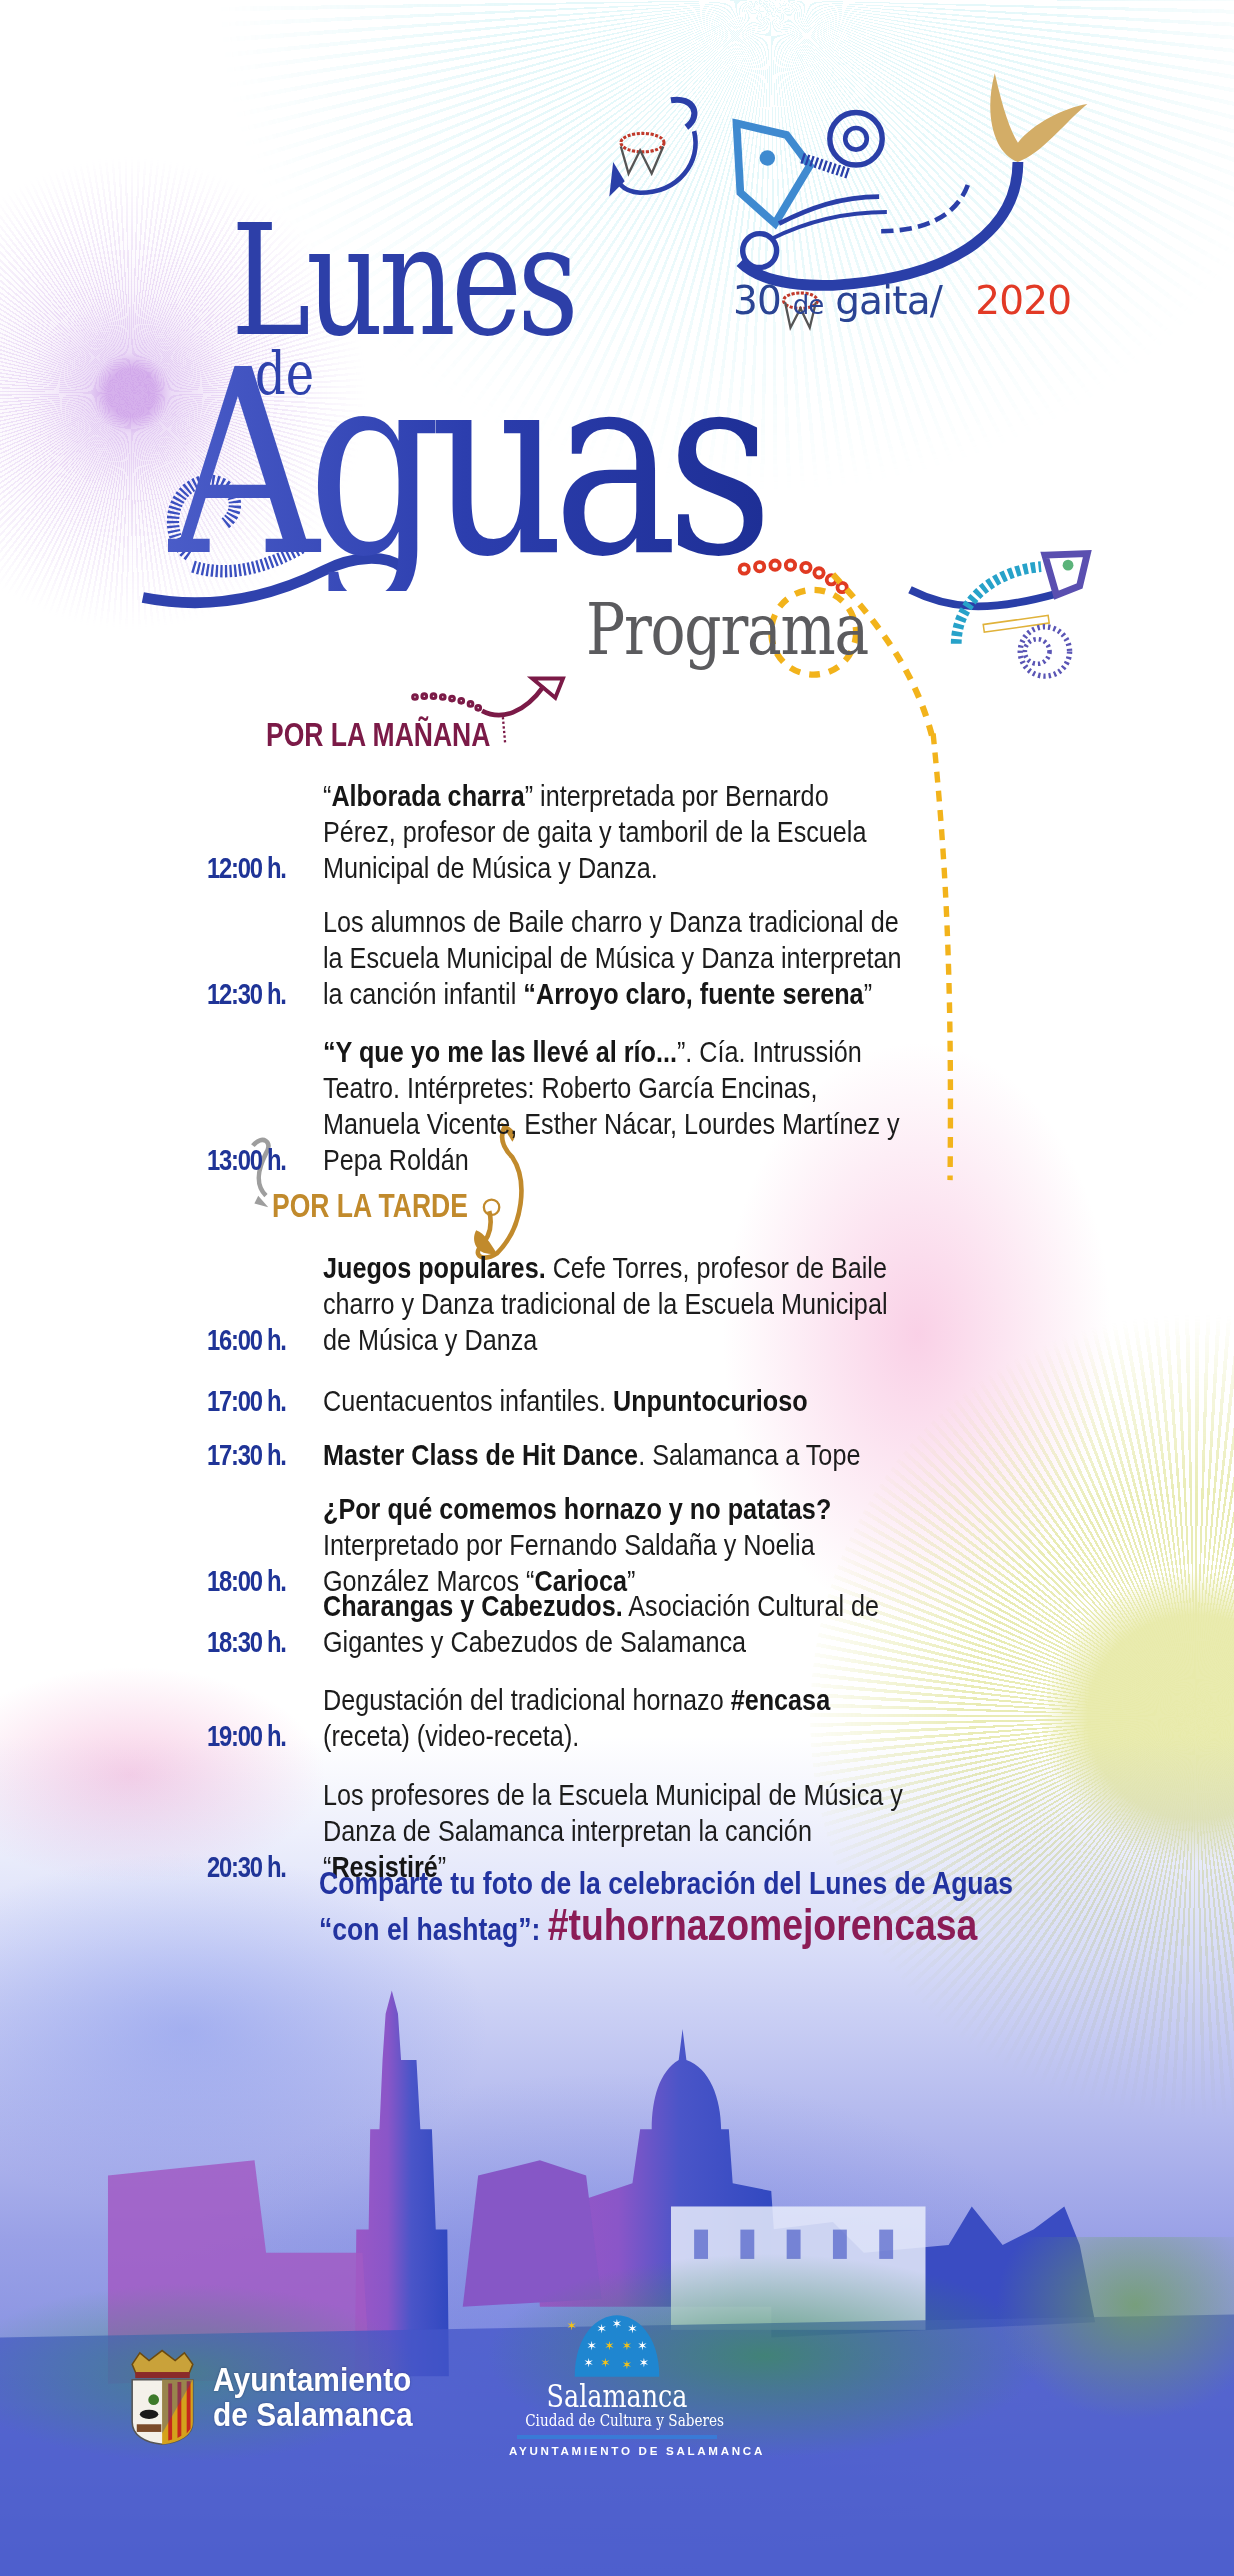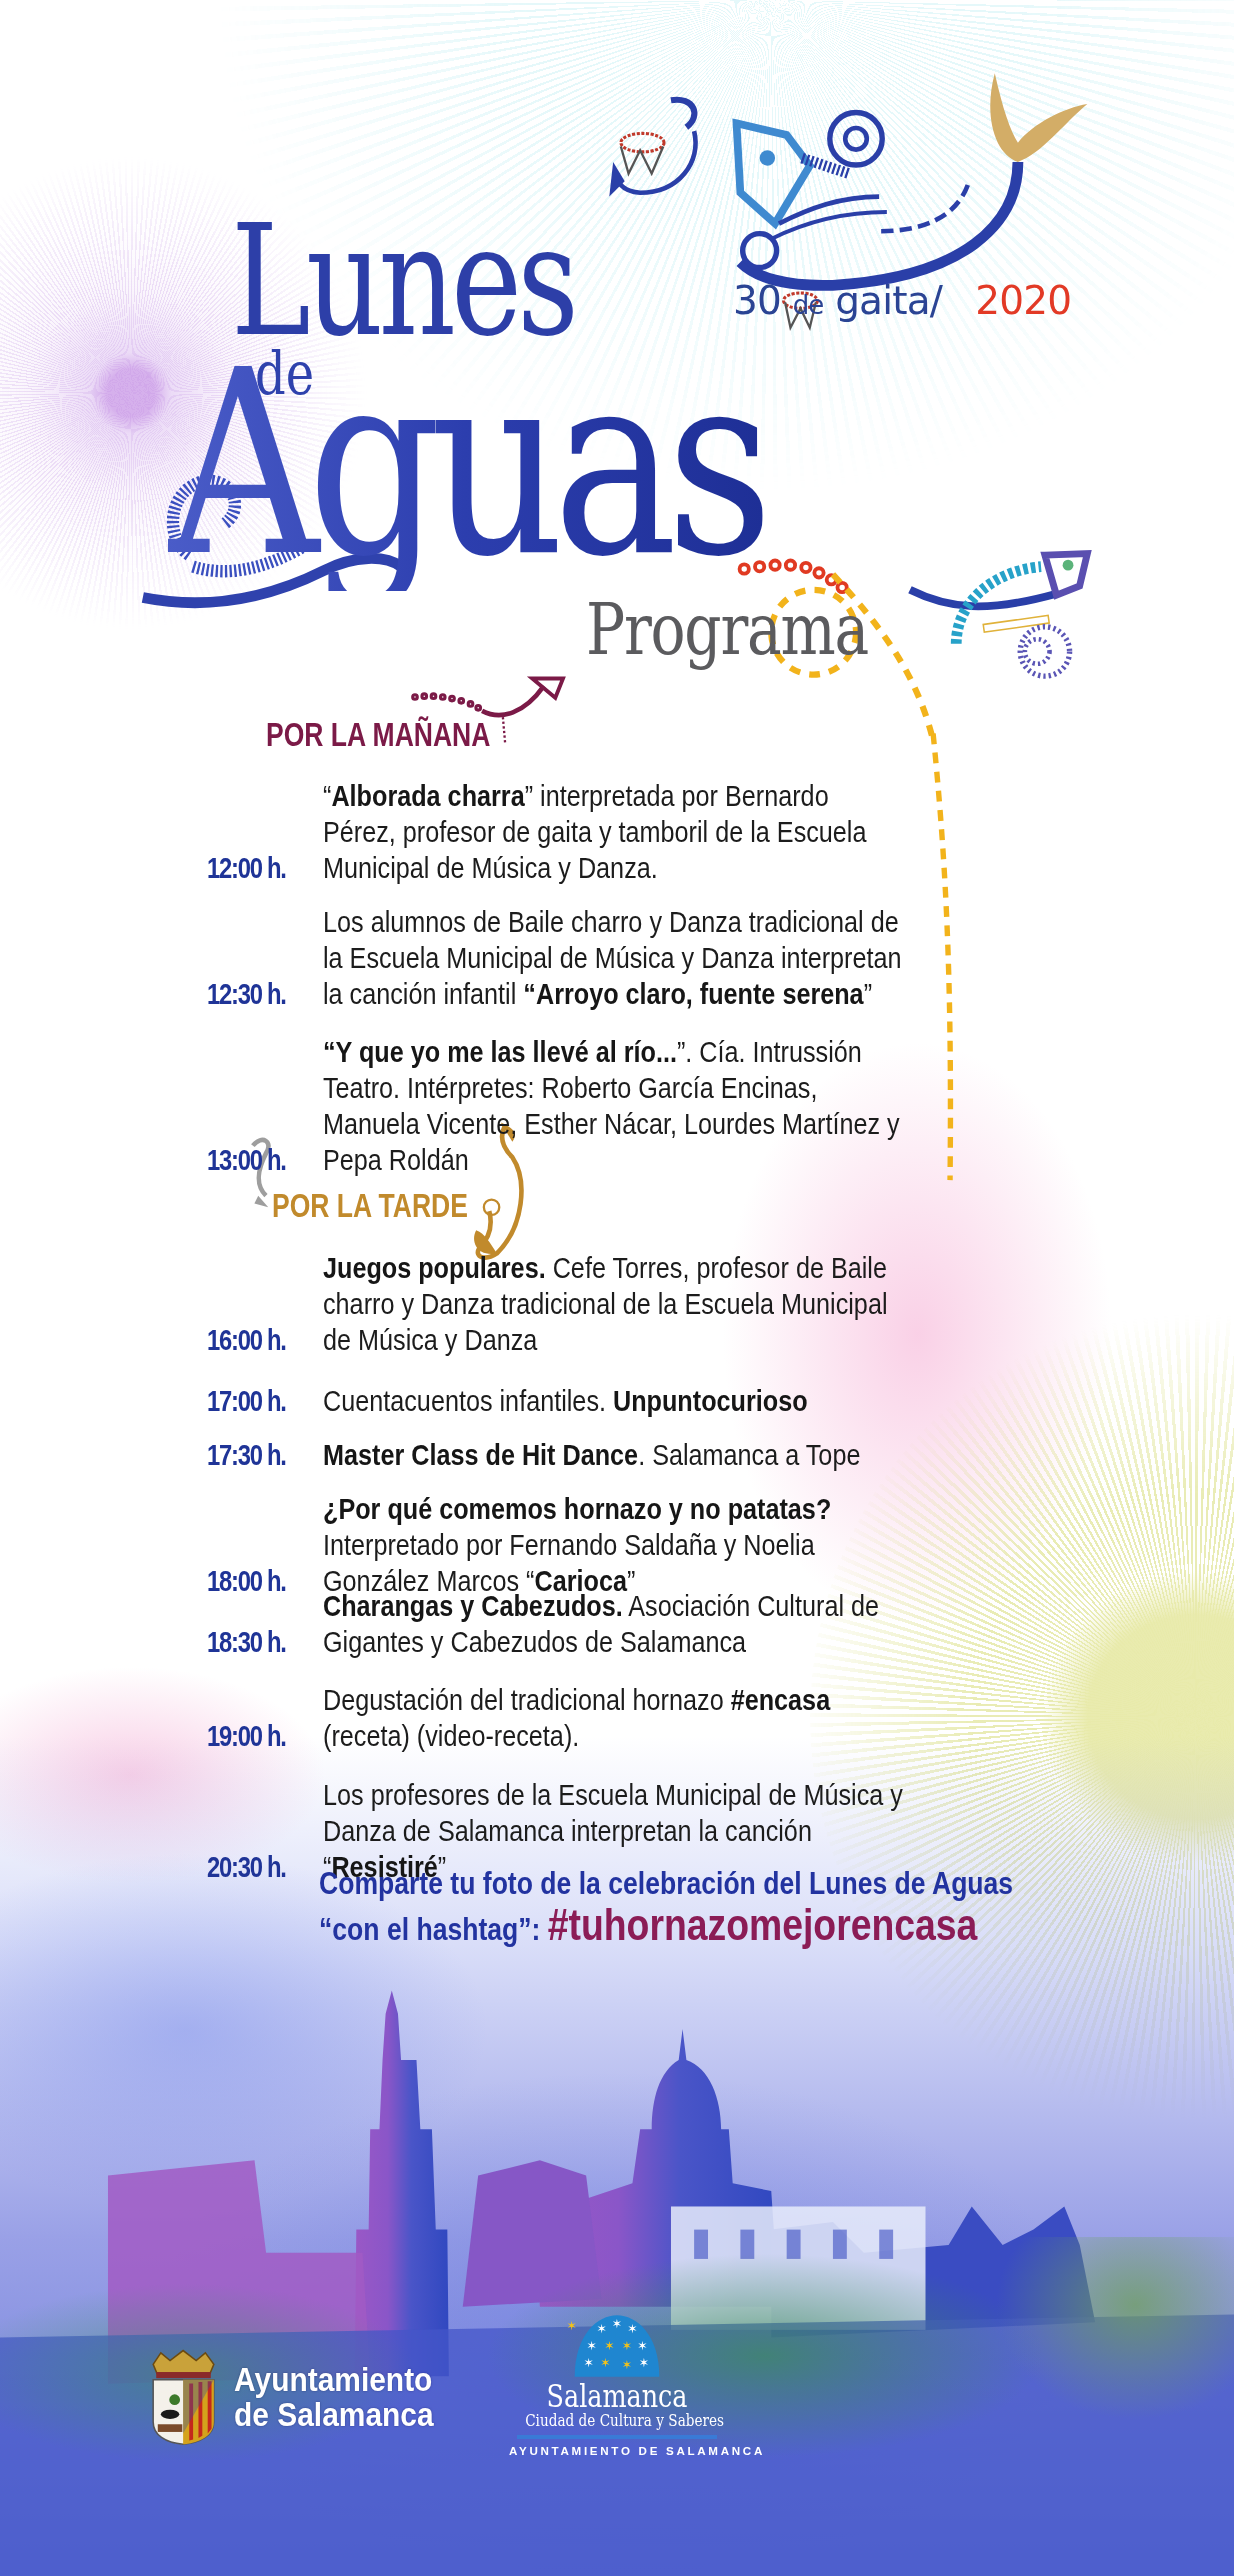--- a/index.html
+++ b/index.html
@@ -71,21 +71,21 @@
   .item .desc { flex: 1; color: #1c1c1c; font-size: 30px; line-height: 36px; transform: scaleX(0.84);
     transform-origin: left top; width: 802px; }
   .item .desc b { font-weight: bold; color: #161616; }
 
   .share { left: 319px; top: 1865px; width: 849px; transform: scaleX(0.83); transform-origin: left top; }
   .share .line1 { color: #2233a0; font-weight: bold; font-size: 32px; line-height: 37px; white-space: nowrap; }
   .share .line2 { color: #2233a0; font-weight: bold; font-size: 32px; line-height: 46px; white-space: nowrap; }
   .share .hashtag { color: #8b1c56; font-size: 45px; font-weight: bold; }
 
   
-  .logo-ayto { left: 147px; top: 2349px; display: flex; align-items: center; }
+  .logo-ayto { left: 126px; top: 2349px; display: flex; align-items: center; }
   .logo-ayto .text { margin-left: 14px; color: #fff; font-size: 34px; font-weight: bold; line-height: 35px;
     transform: scaleX(0.88); transform-origin: left center; text-shadow: 0 0 2.3px rgba(0,0,60,0.4); }
   .logo-city { left: 509px; top: 2311px; width: 216px; text-align: center; color: #fff; }
   .logo-city .name { font-family: "DejaVu Serif", serif; font-size: 31px; line-height: 32px; margin-top: 3.1px;
     transform: scaleX(0.82); }
   .logo-city .sub { font-family: "DejaVu Serif", serif; font-size: 16px; line-height: 18.5px; transform: scaleX(0.85); white-space: nowrap; }
   .logo-city .bar { height: 3.9px; background: #3a7ad6; margin: 4.6px 7.7px; }
   .logo-city .org { font-size: 11.6px; letter-spacing: 2.7px; white-space: nowrap; font-weight: bold; }
 </style>
 </head>

